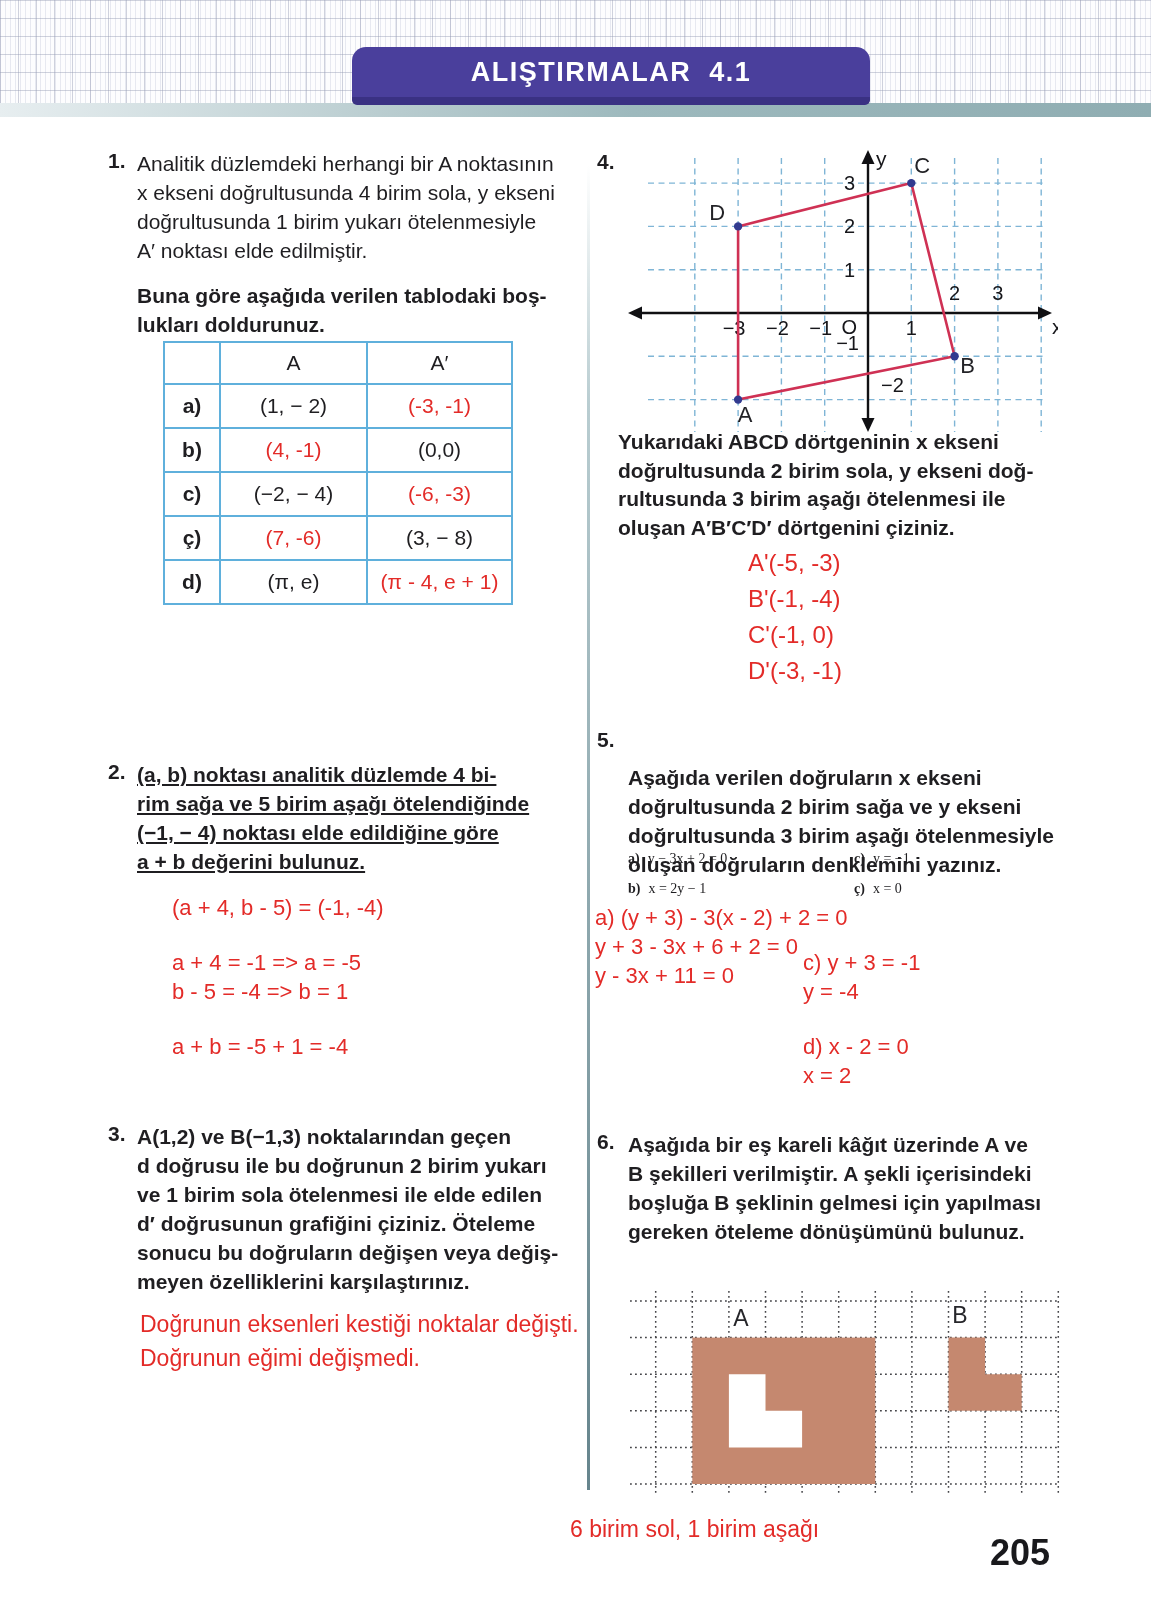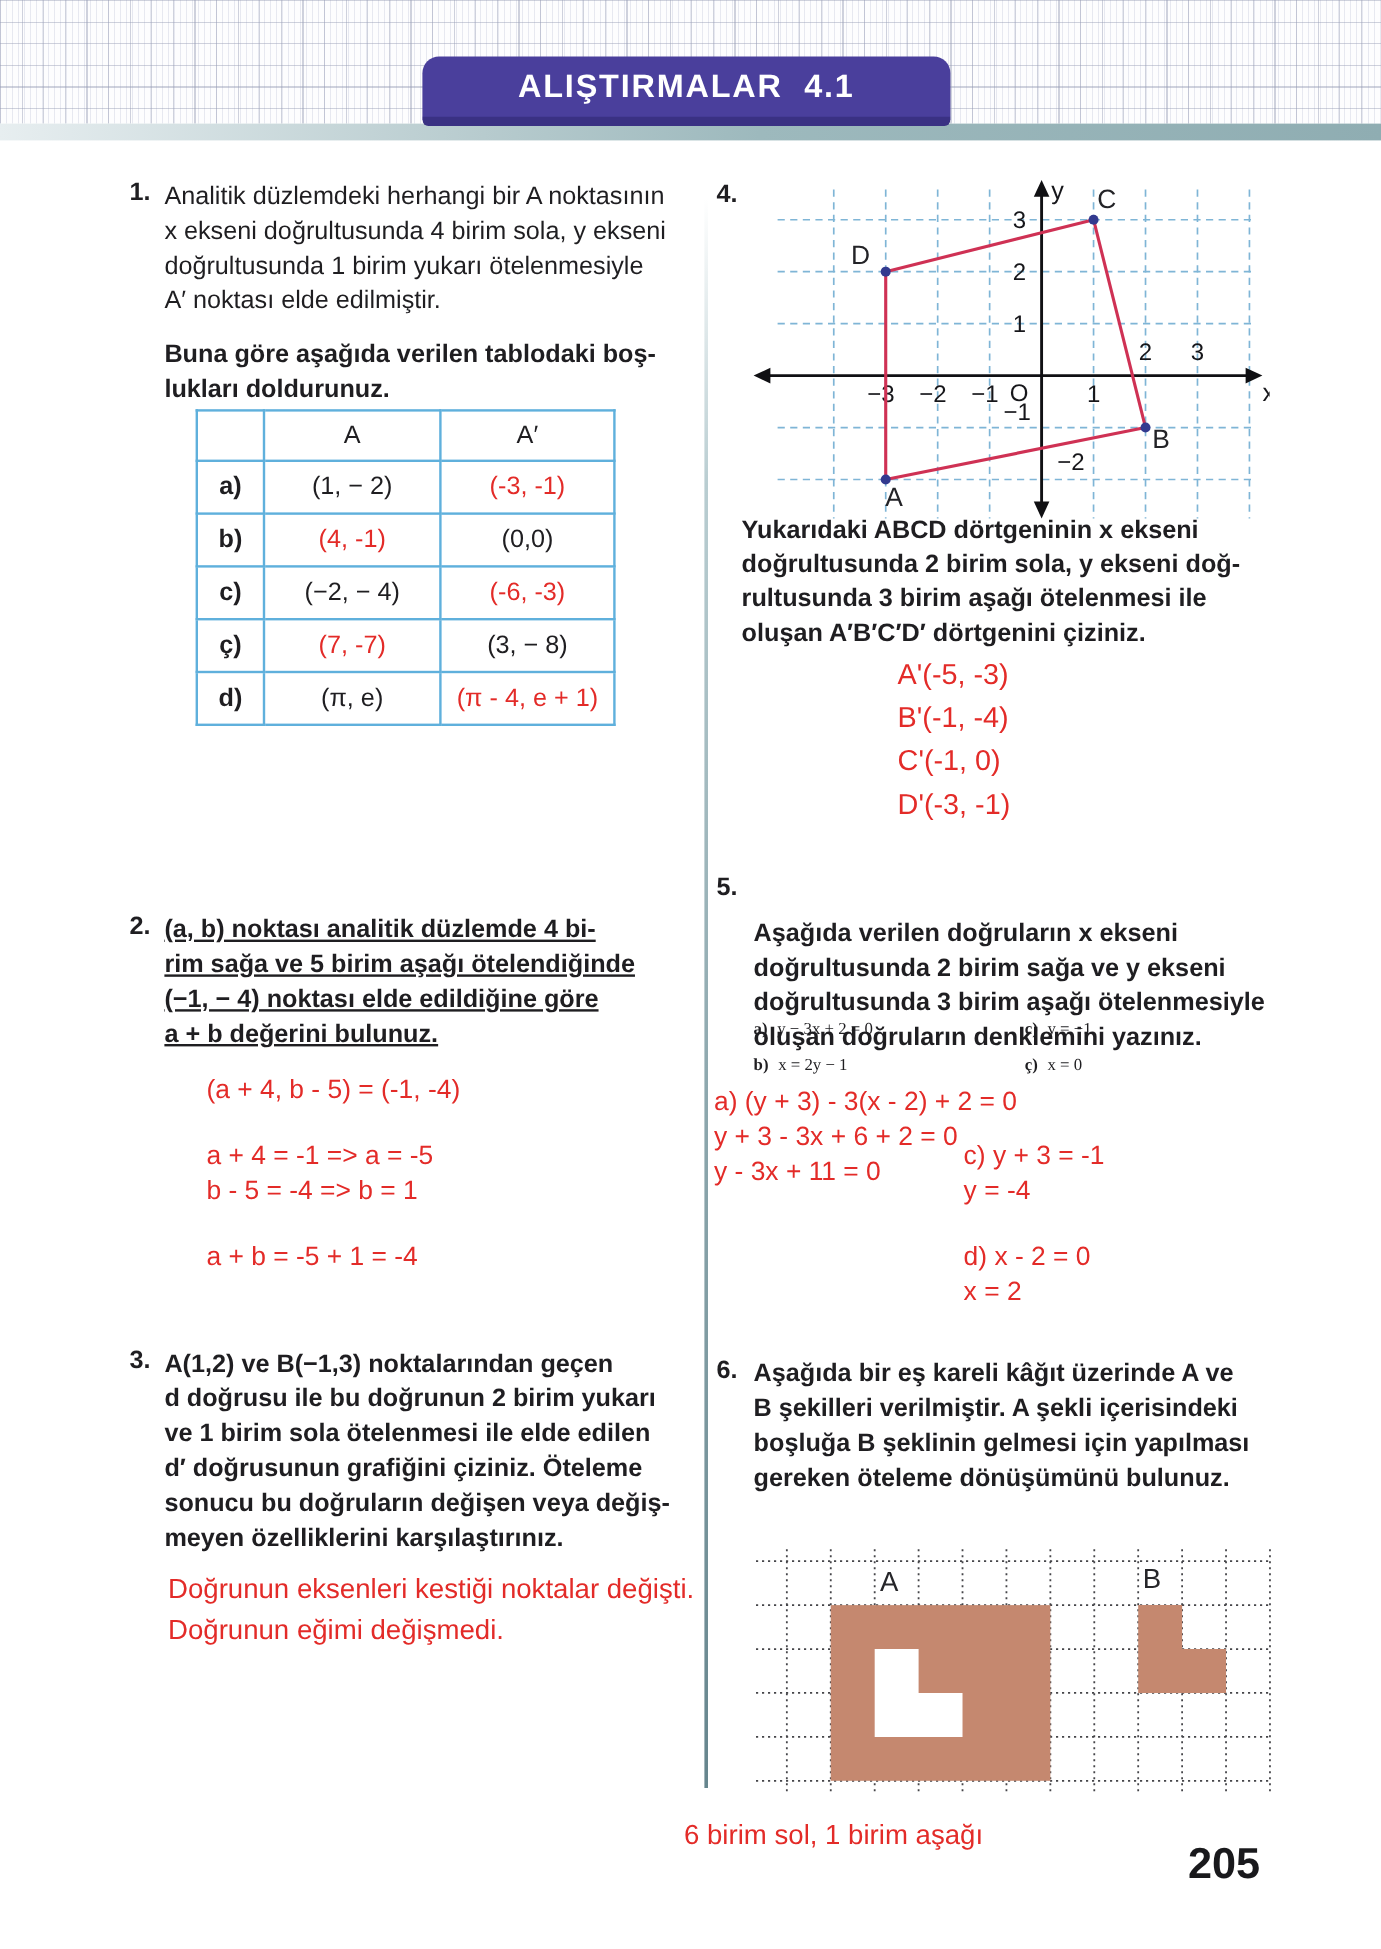--- a/index.html
+++ b/index.html
@@ -13,21 +13,21 @@
 
   
   .paper-grid{position:absolute;left:0;top:0;width:1151px;height:103px;
     background:
       repeating-linear-gradient(to right, rgba(150,156,180,.45) 0 1px, transparent 1px 18px),
       repeating-linear-gradient(to bottom, rgba(150,156,180,.45) 0 1px, transparent 1px 18px),
       repeating-linear-gradient(to right, rgba(190,195,215,.35) 0 1px, transparent 1px 5px),
       #fdfdfe;}
   .header-band{position:absolute;left:0;top:103px;width:1151px;height:14px;
     background:linear-gradient(90deg,#e7eef0 0%,#b7cbce 35%,#9db9bd 55%,#8fadb2 100%);}
-  .banner{position:absolute;left:352px;top:47px;width:440px;height:50px;
+  .banner{position:absolute;left:352px;top:47px;width:518px;height:50px;
     background:var(--banner);border-bottom:8px solid var(--banner-edge);
     border-radius:14px 14px 5px 5px;display:flex;align-items:center;justify-content:center;}
   .banner span{color:#fff;font-weight:bold;font-size:27px;letter-spacing:1.5px;white-space:pre;}
 
   .column-divider{position:absolute;left:587px;top:165px;width:3px;height:1325px;
     background:linear-gradient(to bottom, rgba(125,152,160,0) 0%, #b9cdd1 18%, #8fa9af 55%, #66858d 100%);}
 
   
   .qnum{position:absolute;font-size:21px;font-weight:bold;}
   .qtext{position:absolute;font-size:21px;line-height:29px;white-space:pre-line;}
@@ -114,21 +114,21 @@
           <td class="redcell">(4, -1)</td>
           <td>(0,0)</td>
         </tr>
         <tr>
           <td class="lbl">c)</td>
           <td>(−2, − 4)</td>
           <td class="redcell">(-6, -3)</td>
         </tr>
         <tr>
           <td class="lbl">ç)</td>
-          <td class="redcell">(7, -7)</td>
+          <td class="redcell">(7, -6)</td>
           <td>(3, − 8)</td>
         </tr>
         <tr>
           <td class="lbl">d)</td>
           <td>(π, e)</td>
           <td class="redcell">(π - 4, e + 1)</td>
         </tr>
       </tbody>
   </table>
 

